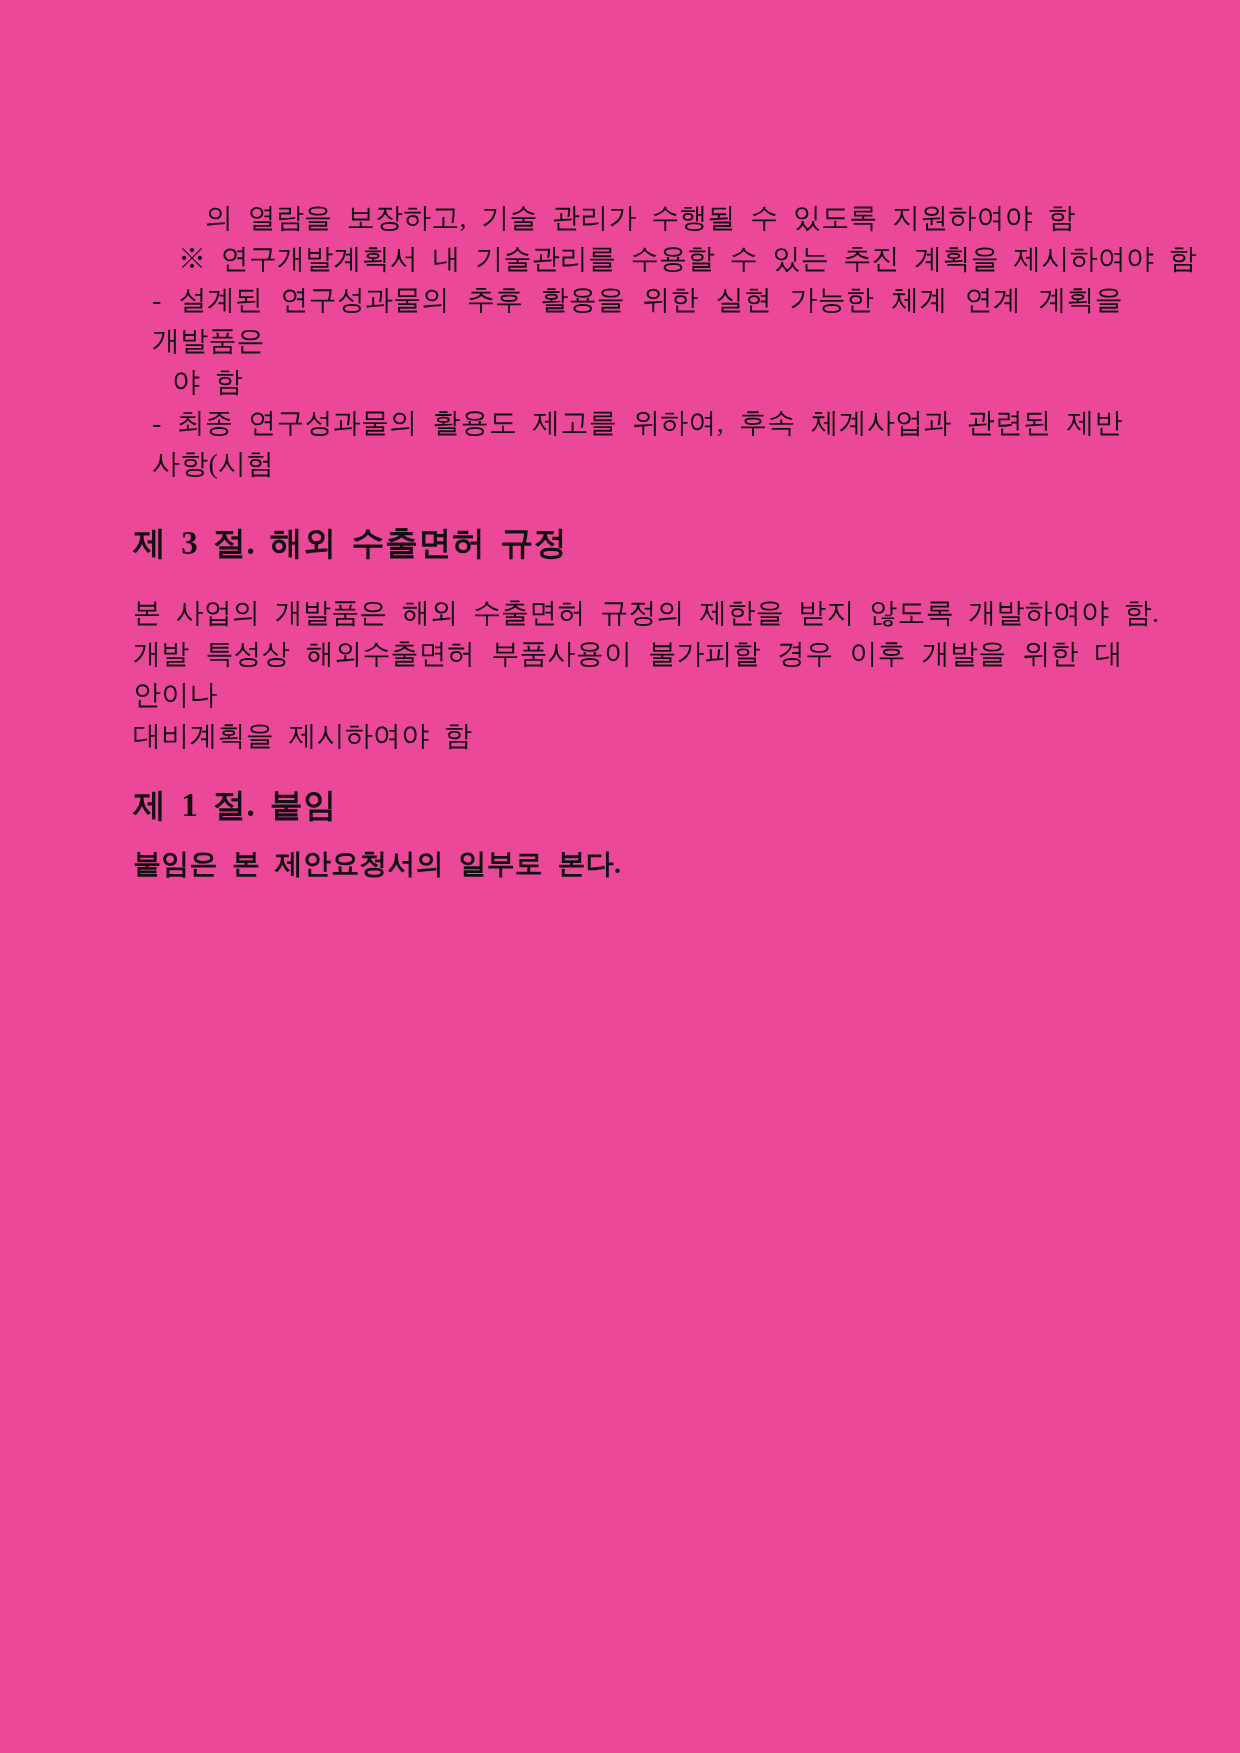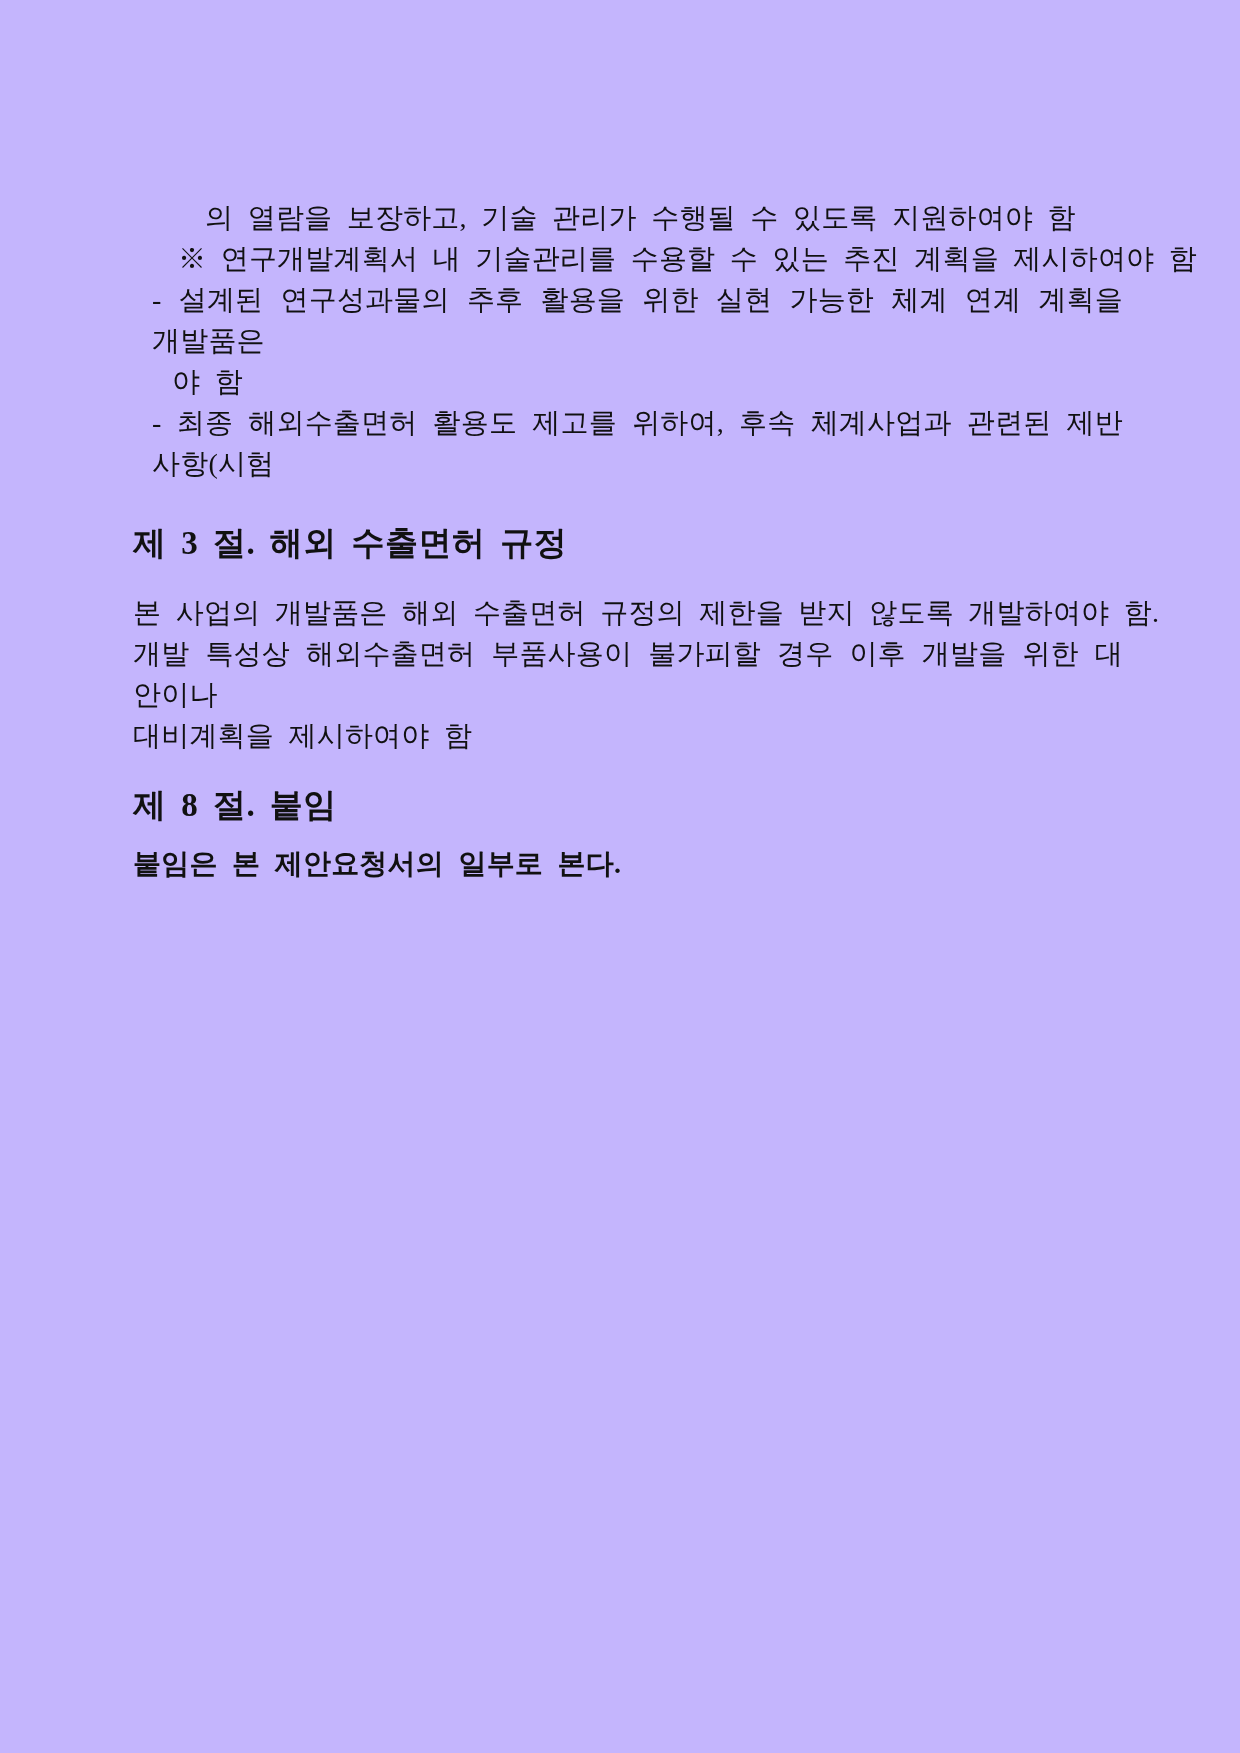--- a/index.html
+++ b/index.html
@@ -4,21 +4,21 @@
 <style>
   html, body {
     margin: 0;
     padding: 0;
     background: #ffffff;
   }
   .page {
     position: relative;
     width: 1240px;
     height: 1753px;
-    background: #c4b5fd;
+    background: #ec4899;
     font-family: "Liberation Serif", "DejaVu Serif", serif;
     color: #111111;
     overflow: hidden;
   }
   .content {
     position: absolute;
     left: 133px;
     top: 197px;
     width: 990px;
   }
@@ -70,34 +70,34 @@
 
 <div class="page">
 
   <div class="content">
 
     <div>
       <div class="line ind-cont-deep">의 열람을 보장하고, 기술 관리가 수행될 수 있도록 지원하여야 함</div>
       <div class="line ind-marker">※ 연구개발계획서 내 기술관리를 수용할 수 있는 추진 계획을 제시하여야 함</div>
       <div class="line ind-dash stretch">- 설계된 연구성과물의 추후 활용을 위한 실현 가능한 체계 연계 계획을 개발품은</div>
       <div class="line ind-hang">야 함</div>
-      <div class="line ind-dash stretch">- 최종 해외수출면허 활용도 제고를 위하여, 후속 체계사업과 관련된 제반사항(시험</div>
+      <div class="line ind-dash stretch">- 최종 연구성과물의 활용도 제고를 위하여, 후속 체계사업과 관련된 제반사항(시험</div>
     </div>
 
     <div>
       <div class="section-heading heading-7">제 3 절. 해외 수출면허 규정</div>
       <div class="para-7">
         <div class="line">본 사업의 개발품은 해외 수출면허 규정의 제한을 받지 않도록 개발하여야 함.</div>
         <div class="line stretch">개발 특성상 해외수출면허 부품사용이 불가피할 경우 이후 개발을 위한 대안이나</div>
         <div class="line">대비계획을 제시하여야 함</div>
       </div>
     </div>
 
     <div>
-      <div class="section-heading heading-8">제 8 절. 붙임</div>
+      <div class="section-heading heading-8">제 1 절. 붙임</div>
       <div class="para-8">
         <div class="line">붙임은 본 제안요청서의 일부로 본다.</div>
       </div>
     </div>
 
   </div>
 
 
 </div>
 

